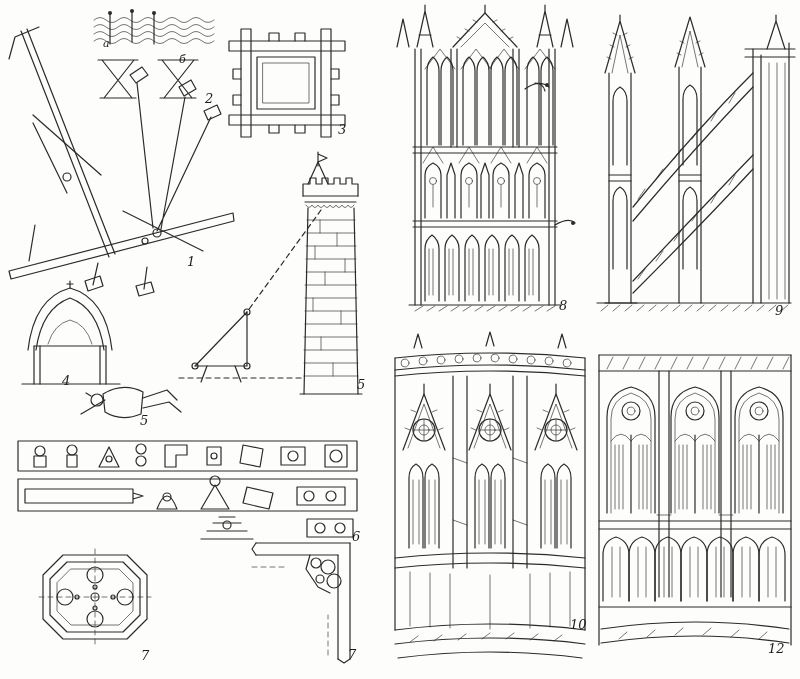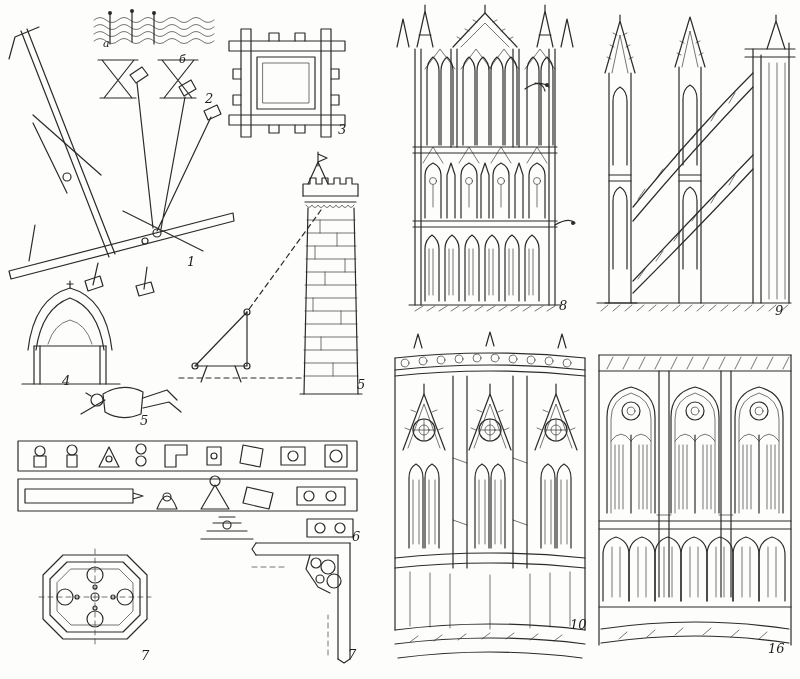--- a/index.html
+++ b/index.html
@@ -375,18 +375,18 @@
   <span class="fig-label" style="left:338px;top:123px">3</span>
   <span class="fig-label" style="left:62px;top:374px">4</span>
   <span class="fig-label" style="left:140px;top:414px">5</span>
   <span class="fig-label" style="left:357px;top:378px">5</span>
   <span class="fig-label" style="left:352px;top:530px">6</span>
   <span class="fig-label" style="left:141px;top:649px">7</span>
   <span class="fig-label" style="left:348px;top:648px">7</span>
   <span class="fig-label" style="left:559px;top:299px">8</span>
   <span class="fig-label" style="left:775px;top:304px">9</span>
   <span class="fig-label" style="left:570px;top:618px">10</span>
-  <span class="fig-label" style="left:768px;top:642px">16</span>
+  <span class="fig-label" style="left:768px;top:642px">12</span>
 
   <span class="sub-label" style="left:103px;top:38px">а</span>
   <span class="sub-label" style="left:179px;top:54px">б</span>
 
 </div>
 
 </body></html>

